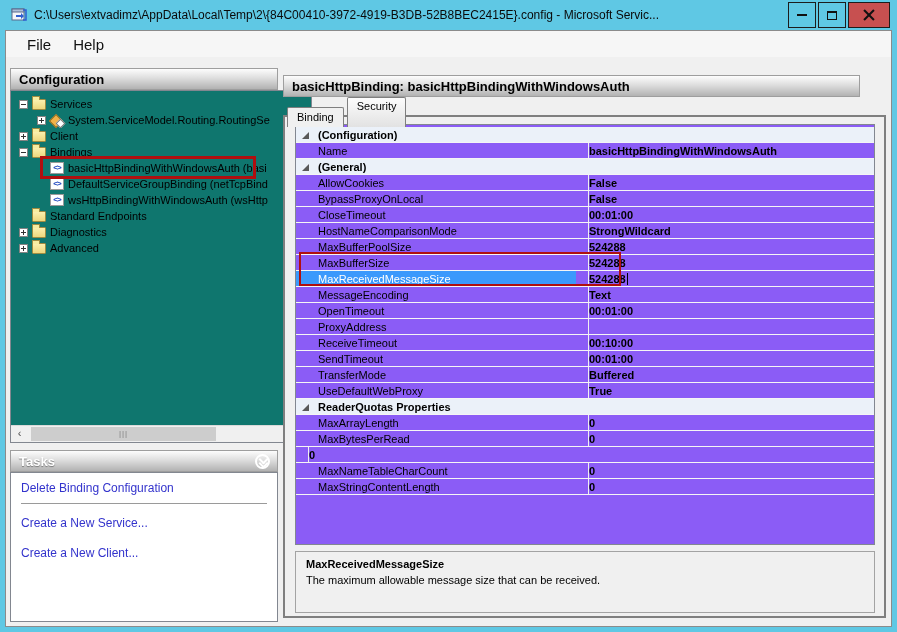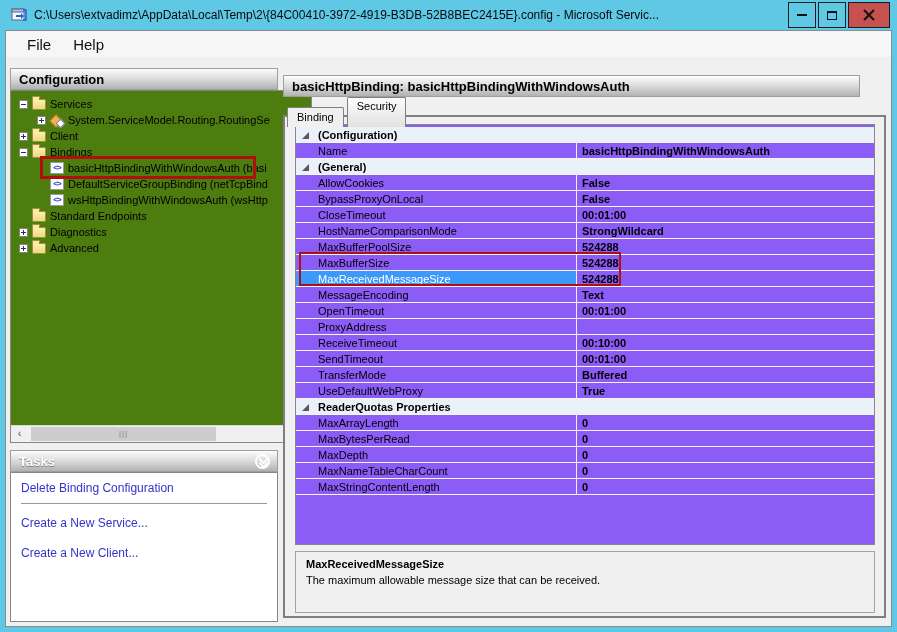--- a/index.html
+++ b/index.html
@@ -31,21 +31,21 @@
   .hdr { position:absolute; height:22px; background:linear-gradient(180deg,#fdfdfd 0%,#dedede 45%,#b2b2b2 100%);
          border:1px solid #9e9e9e; font-size:13px; font-weight:bold; padding:3px 8px 0; color:#000; }
   .hdr.tasks-hdr { color:#ffffff; text-shadow:0 1px 1px rgba(90,90,90,.7); }
   .chev-circle { position:absolute; right:7px; top:3px; width:15px; height:15px; border:2px solid #fff; border-radius:50%; }
   .chev-circle::before, .chev-circle::after { content:""; position:absolute; left:3px; width:5px; height:5px;
          border-right:2px solid #fff; border-bottom:2px solid #fff; transform:rotate(45deg); }
   .chev-circle::before { top:0px; }
   .chev-circle::after  { top:4px; }
 
   
-  .tree-box { position:absolute; left:4px; top:33px; width:302px; height:353px; background:#4d7c0f; border:1px solid #828790; overflow:hidden; }
+  .tree-box { position:absolute; left:4px; top:33px; width:302px; height:353px; background:#0f766e; border:1px solid #828790; overflow:hidden; }
   .tree-rows { padding-top:5px; }
   .trow { height:16px; display:flex; align-items:center; padding-left:8px; white-space:nowrap; overflow:hidden; }
   .trow.lvl1 { padding-left:26px; }
   .exp { width:9px; height:9px; border:1px solid #848484; background:#fff; position:relative; margin-right:4px; flex:0 0 auto; }
   .exp.none { visibility:hidden; }
   .exp::before { content:""; position:absolute; left:1px; top:3px; width:5px; height:1px; background:#333; }
   .exp.plus::after { content:""; position:absolute; left:3px; top:1px; width:1px; height:5px; background:#333; }
   .tlabel { font-size:11px; color:#000; margin-left:4px; overflow:hidden; }
 
   .ico { flex:0 0 auto; }
@@ -81,21 +81,21 @@
   .tab { font-size:11px; color:#000; border:1px solid #7f7f7f; border-bottom:none; border-radius:2px 2px 0 0; padding:3px 9px 4px; margin-right:3px;margin-top:12px; }
   .tab.active { background:#f0f0f0; position:relative; z-index:4; }
   .tab.inactive { background:linear-gradient(180deg,#fcfcfc,#e2e2e2); margin-top:2px; padding:2px 9px 3px; }
 
   .tabpage { position:absolute; left:277px; top:58px; width:603px; height:503px; background:#f0f0f0; border:2px solid #7f7f7f; }
 
   .pgrid { position:absolute; left:10px; top:7px; width:580px; height:421px; background:#8b5cf6; border:1px solid #828790; overflow:hidden; }
   .pgrid-rows { padding-top:2px; }
   .grow { height:16px; display:flex; font-size:11px; line-height:16px; border-bottom:1px solid #f5f5f5; }
   .gname { width:280px; padding-left:22px; color:#000; overflow:hidden; white-space:nowrap; }
-  .gval { flex:1; font-weight:bold; color:#000; padding-left:5px; border-left:1px solid #f0f0f0; white-space:nowrap; overflow:hidden; }
+  .gval { flex:1; font-weight:bold; color:#000; border-left:1px solid #f0f0f0; white-space:nowrap; overflow:hidden;margin-left:12px; }
   .grow.gcat { background:#ebf1f9; }
   .grow.gcat .gname { width:100%; font-weight:bold; position:relative; }
   .cat-tri { position:absolute; left:6px; top:5px; width:0; height:0; border-right:7px solid #595959; border-top:7px solid transparent; }
   .gname.sel { background:#3b99fc; color:#fff; }
   .caret { display:inline-block; width:1px; height:12px; background:#000; vertical-align:-2px; margin-left:1px; }
 
   .descbox { position:absolute; left:10px; top:434px; width:580px; height:62px; background:#f0f0f0; border:1px solid #a3a3a3; padding:6px 10px; }
   .desc-title { font-size:11px; font-weight:bold; color:#000; }
   .desc-text { font-size:11px; color:#000; margin-top:4px; }
 </style>
@@ -292,21 +292,20 @@
               </div>
             <div class="grow">
                 <span class="gname">MaxArrayLength</span>
                 <span class="gval">0</span>
               </div>
             <div class="grow">
                 <span class="gname">MaxBytesPerRead</span>
                 <span class="gval">0</span>
               </div>
             <div class="grow">
-                <span class="gname">MaxDepth</span>
                 <span class="gval">0</span>
               </div>
             <div class="grow">
                 <span class="gname">MaxNameTableCharCount</span>
                 <span class="gval">0</span>
               </div>
             <div class="grow">
                 <span class="gname">MaxStringContentLength</span>
                 <span class="gval">0</span>
               </div>

